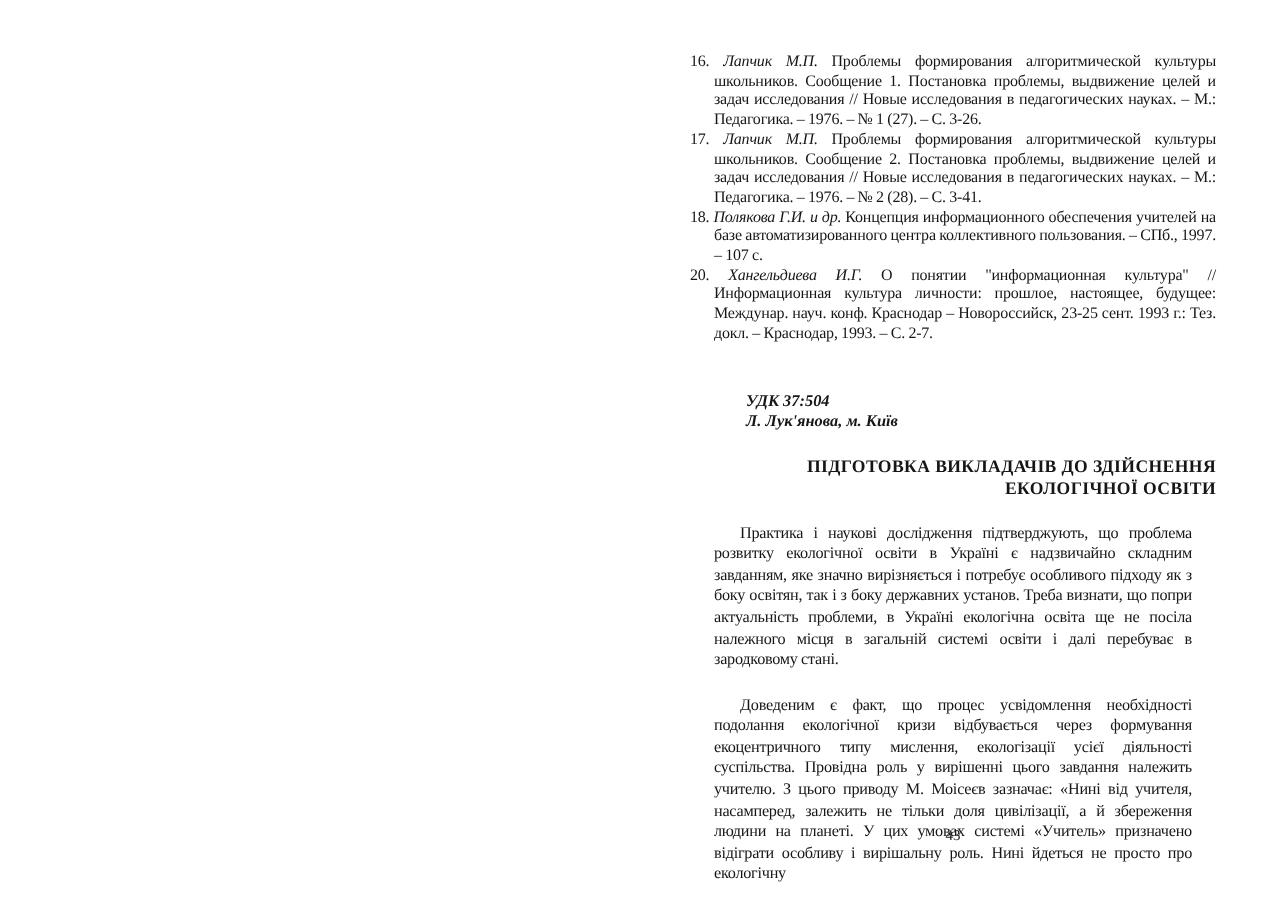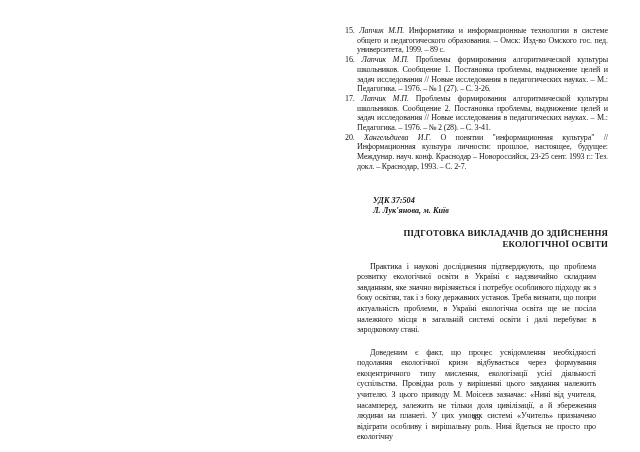--- a/index.html
+++ b/index.html
@@ -80,33 +80,33 @@
   }
 </style>
 </head>
 <body>
 
 <div class="sheet">
   <div class="page-col">
 
     <div class="refs">
       <div class="ref">
-        <span class="num">15.</span>
-        <span class="auth">Лапчик М.П.</span>
-        <span class="txt">Информатика и информационные технологии в системе общего и педагогического образования. – Омск: Изд-во Омского гос. пед. университета, 1999. – 89 с.</span>
-      </div>
-      <div class="ref">
         <span class="num">16.</span>
         <span class="auth">Лапчик М.П.</span>
         <span class="txt">Проблемы формирования алгоритмической культуры школьников. Сообщение 1. Постановка проблемы, выдвижение целей и задач исследования // Новые исследования в педагогических науках. – М.: Педагогика. – 1976. – № 1 (27). – С. 3-26.</span>
       </div>
       <div class="ref">
         <span class="num">17.</span>
         <span class="auth">Лапчик М.П.</span>
         <span class="txt">Проблемы формирования алгоритмической культуры школьников. Сообщение 2. Постановка проблемы, выдвижение целей и задач исследования // Новые исследования в педагогических науках. – М.: Педагогика. – 1976. – № 2 (28). – С. 3-41.</span>
+      </div>
+      <div class="ref">
+        <span class="num">18.</span>
+        <span class="auth">Полякова Г.И. и др.</span>
+        <span class="txt">Концепция информационного обеспечения учителей на базе автоматизированного центра коллективного пользования. – СПб., 1997. – 107 с.</span>
       </div>
       <div class="ref">
         <span class="num">20.</span>
         <span class="auth">Хангельдиева И.Г.</span>
         <span class="txt">О понятии "информационная культура" // Информационная культура личности: прошлое, настоящее, будущее: Междунар. науч. конф. Краснодар – Новороссийск, 23-25 сент. 1993 г.: Тез. докл. – Краснодар, 1993. – С. 2-7.</span>
       </div>
     </div>
 
     <div class="sec-head">
       <span class="udk">УДК 37:504</span>

